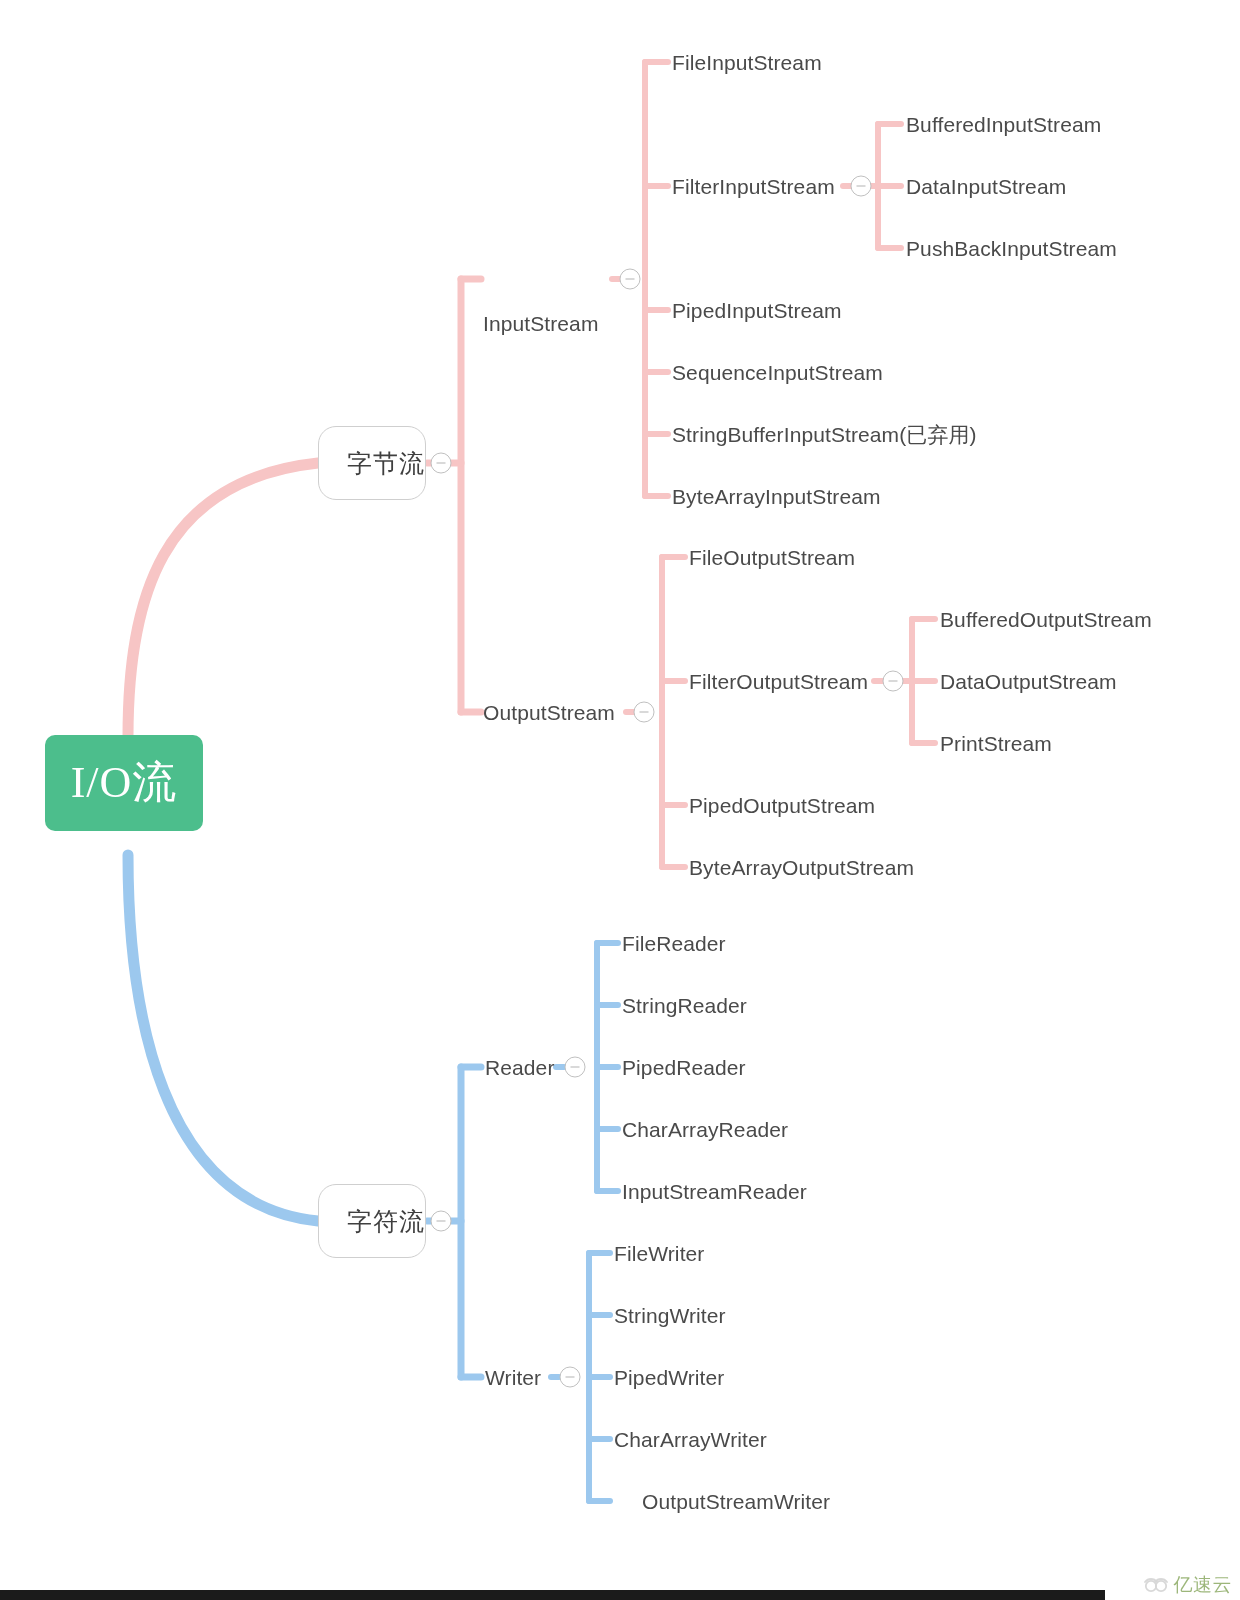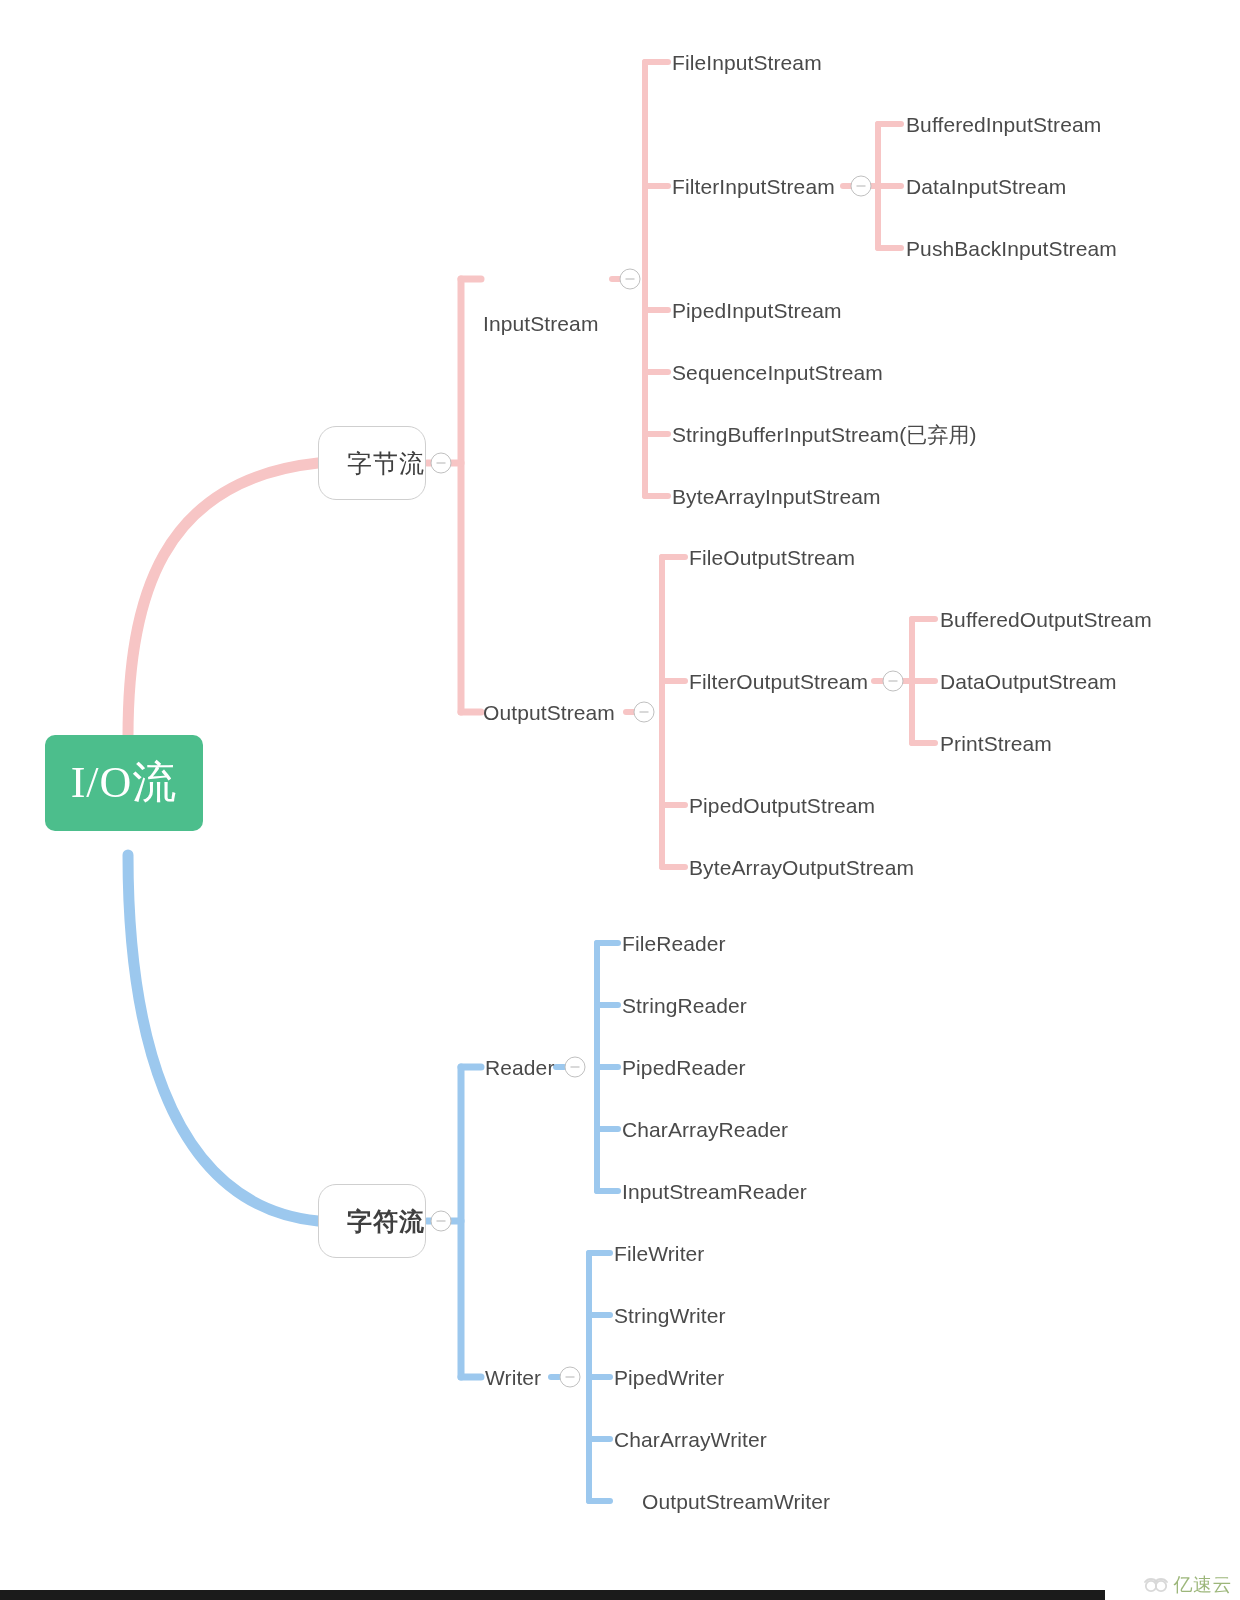--- a/index.html
+++ b/index.html
@@ -220,21 +220,21 @@
     </g>
   </svg>
 
   <div class="root-node">
     <span class="root-text">I/O流</span>
   </div>
 
   <div class="branch-box" style="left:318px; top:463px;">
     <span class="branch-text">字节流</span>
   </div>
-  <div class="branch-box" style="left:318px; top:1221px;font-weight:bold;">
+  <div class="branch-box" style="left:318px; top:1221px;">
     <span class="branch-text">字符流</span>
   </div>
 
   <div class="node-label" style="left:483px; top:279px;margin-top:44px;">InputStream</div>
   <div class="node-label" style="left:483px; top:712px;">OutputStream</div>
   <div class="node-label" style="left:485px; top:1067px;">Reader</div>
   <div class="node-label" style="left:485px; top:1377px;">Writer</div>
 
   <div class="node-label" style="left:672px; top:62px;">FileInputStream</div>
   <div class="node-label" style="left:672px; top:186px;text-align:center;">FilterInputStream</div>

